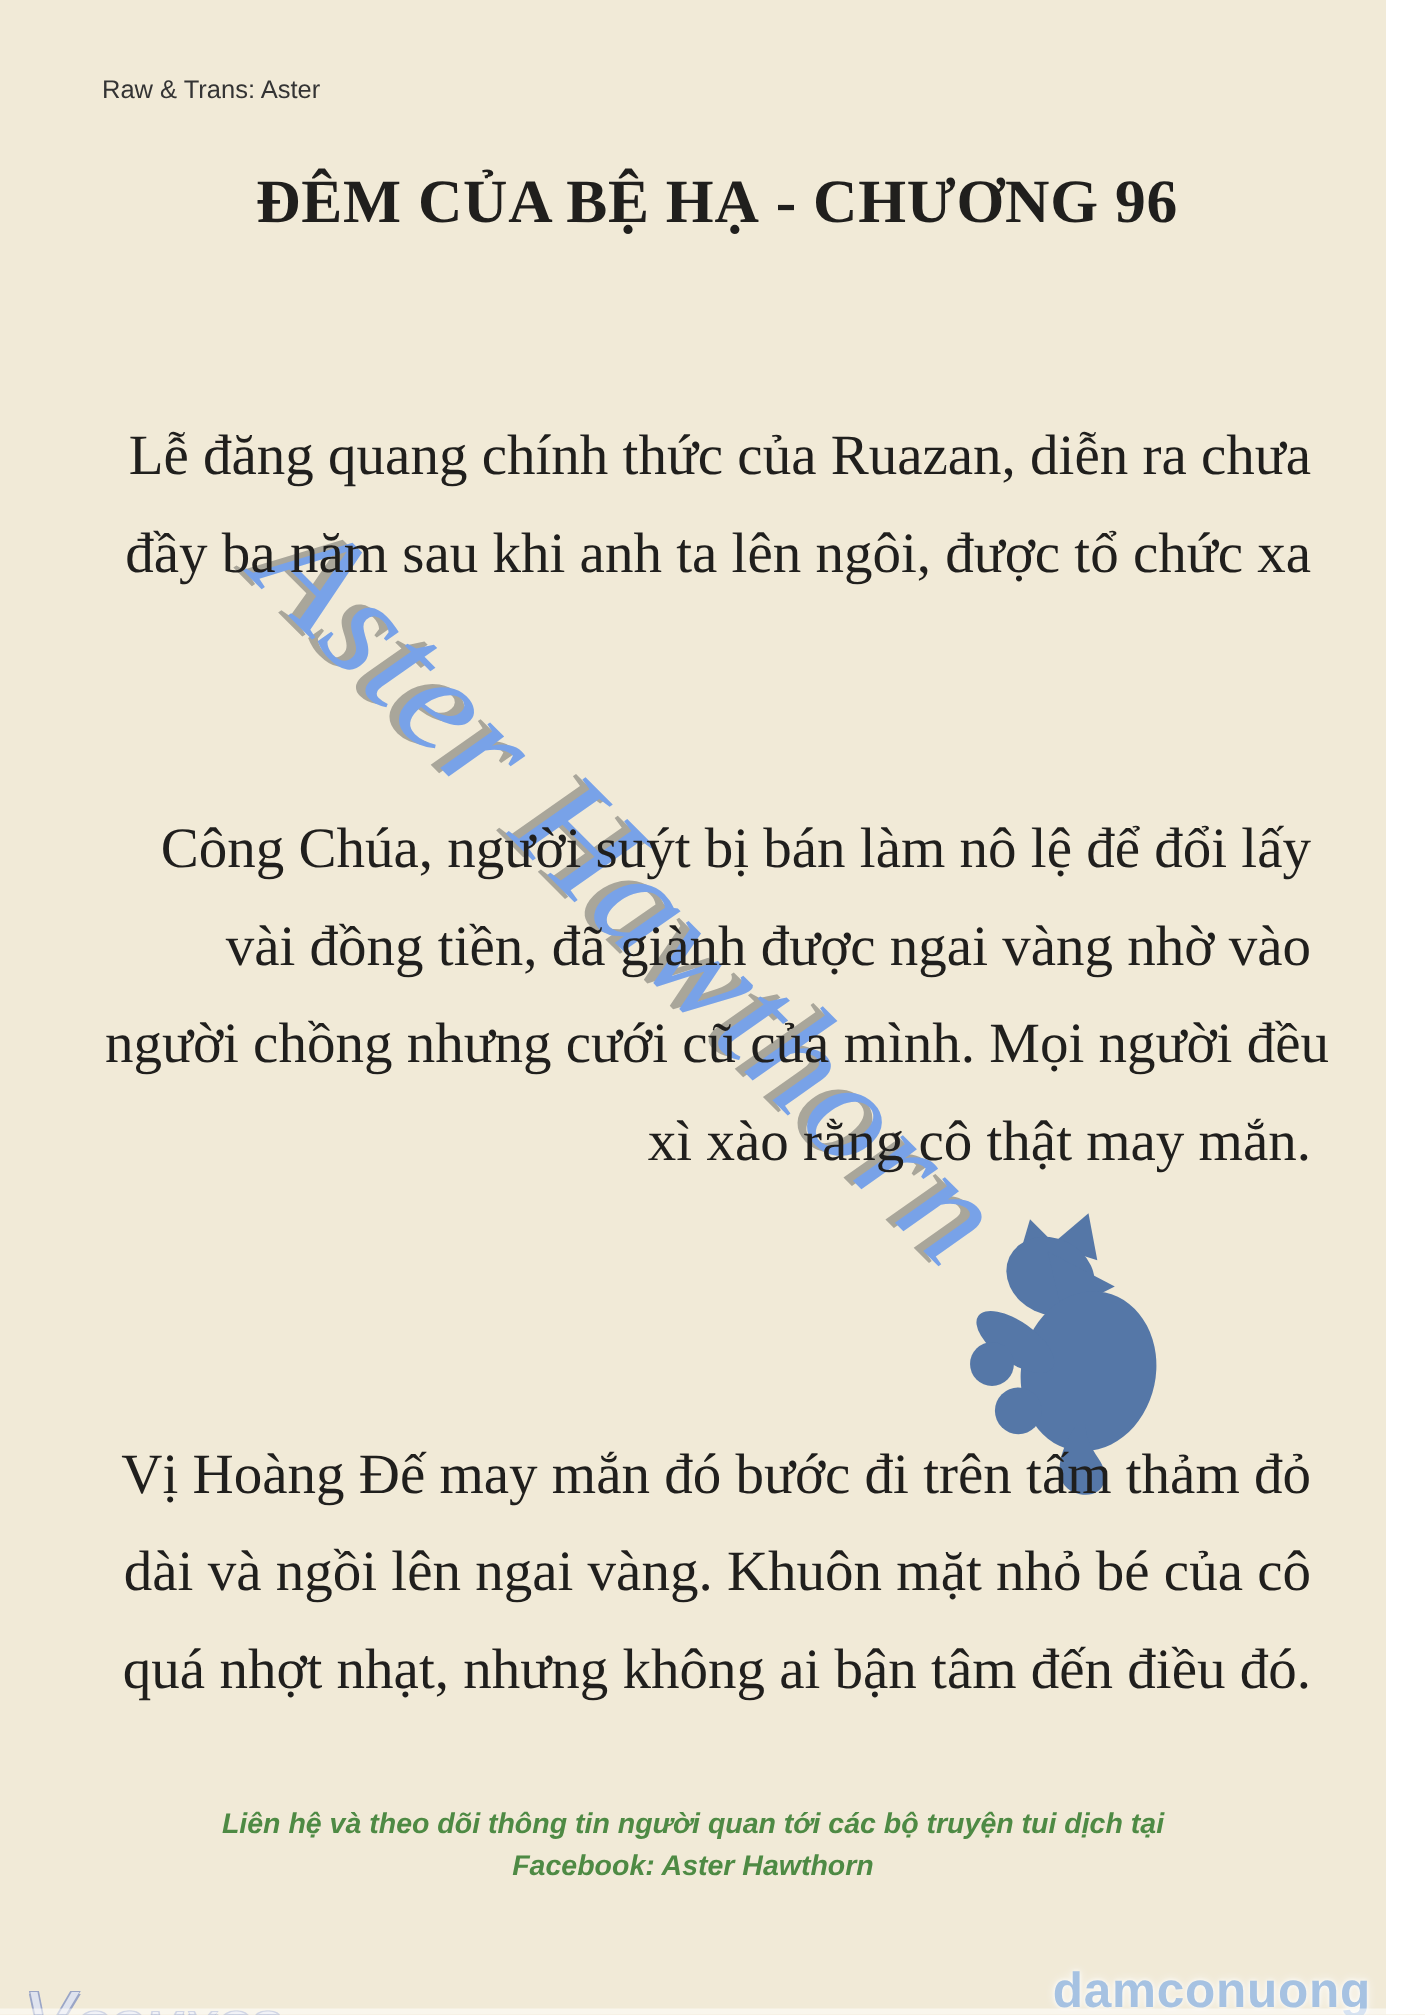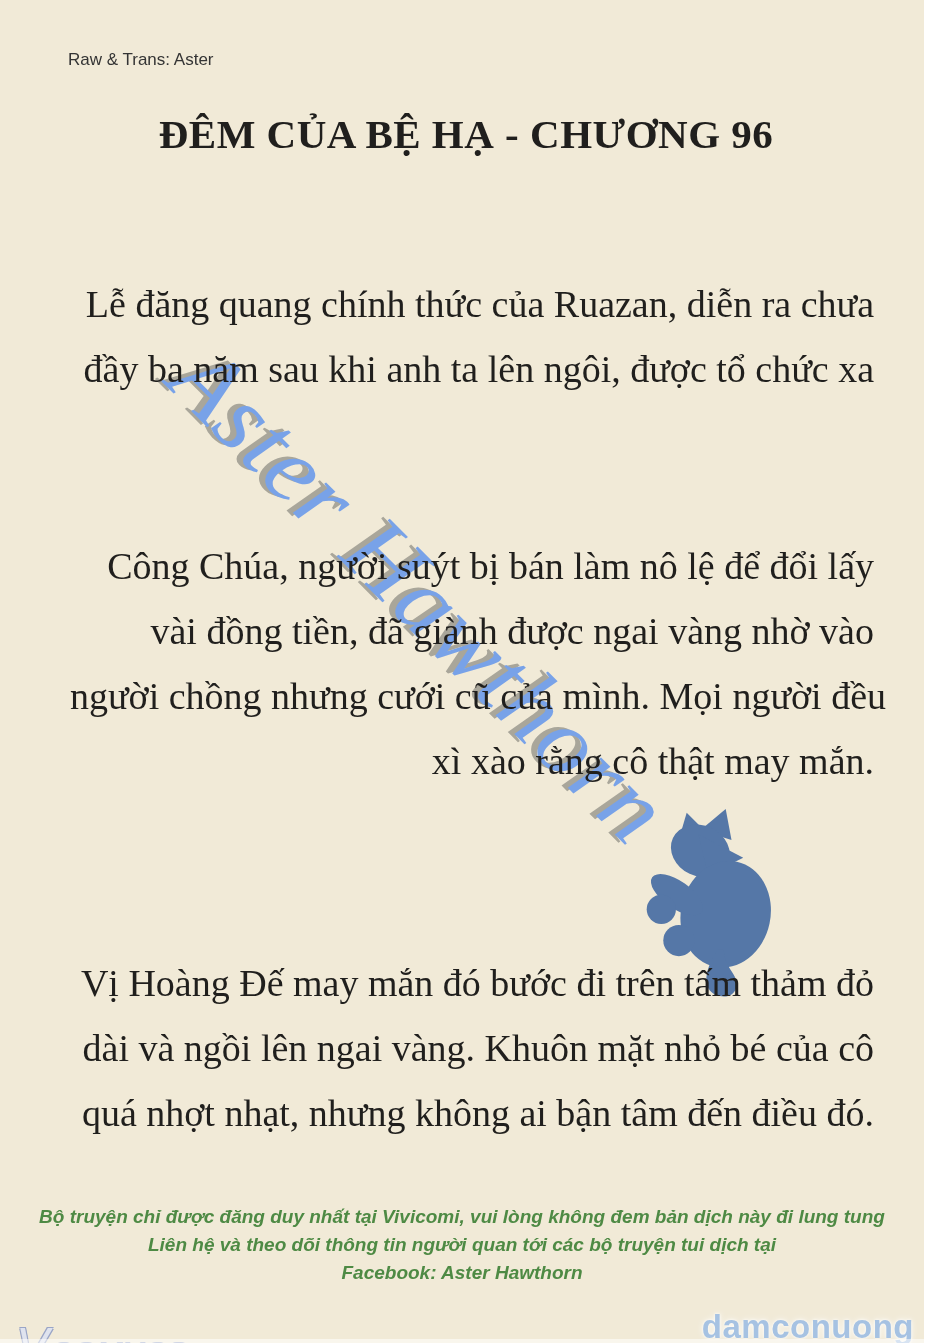--- a/index.html
+++ b/index.html
@@ -9,21 +9,21 @@
     background:var(--bg,#f1ead7);
     overflow:hidden;
     font-family:"Liberation Serif","DejaVu Serif",serif;
   }
   .credit{
     position:absolute;left:68px;top:50px;
     font-family:"Liberation Sans","DejaVu Sans",sans-serif;
     font-size:17px;color:#343434;z-index:3;
   }
   .title{
-    position:absolute;left:4px;top:110px;width:100%;
+    position:absolute;left:16px;top:110px;width:100%;
     margin:0;text-align:center;
     font-size:41px;font-weight:bold;letter-spacing:.5px;
     color:var(--ink,#201f1d);z-index:3;
   }
   .watermark{
     position:absolute;left:228px;top:322px;
     transform:rotate(45deg);transform-origin:0 0;
     font-style:italic;font-size:98px;letter-spacing:2px;
     white-space:nowrap;
     color:var(--wm-blue,#78a2e8);
@@ -111,21 +111,20 @@
     <div class="tline">xì xào rằng cô thật may mắn.</div>
   </div>
 
   <div class="para p3">
     <div class="tline">Vị Hoàng Đế may mắn đó bước đi trên tấm thảm đỏ</div>
     <div class="tline">dài và ngồi lên ngai vàng. Khuôn mặt nhỏ bé của cô</div>
     <div class="tline">quá nhợt nhạt, nhưng không ai bận tâm đến điều đó.</div>
   </div>
 
   <div class="footer">
-    <div class="fline">Bộ truyện chỉ được đăng duy nhất tại Vivicomi, vui lòng không đem bản dịch này đi lung tung</div>
     <div class="fline">Liên hệ và theo dõi thông tin người quan tới các bộ truyện tui dịch tại</div>
     <div class="fline">Facebook: Aster Hawthorn</div>
   </div>
 
   <div class="logo">Vcomycs</div>
 
   <div class="site">damconuong</div>
 
   <div class="bottom-edge"></div>
 

